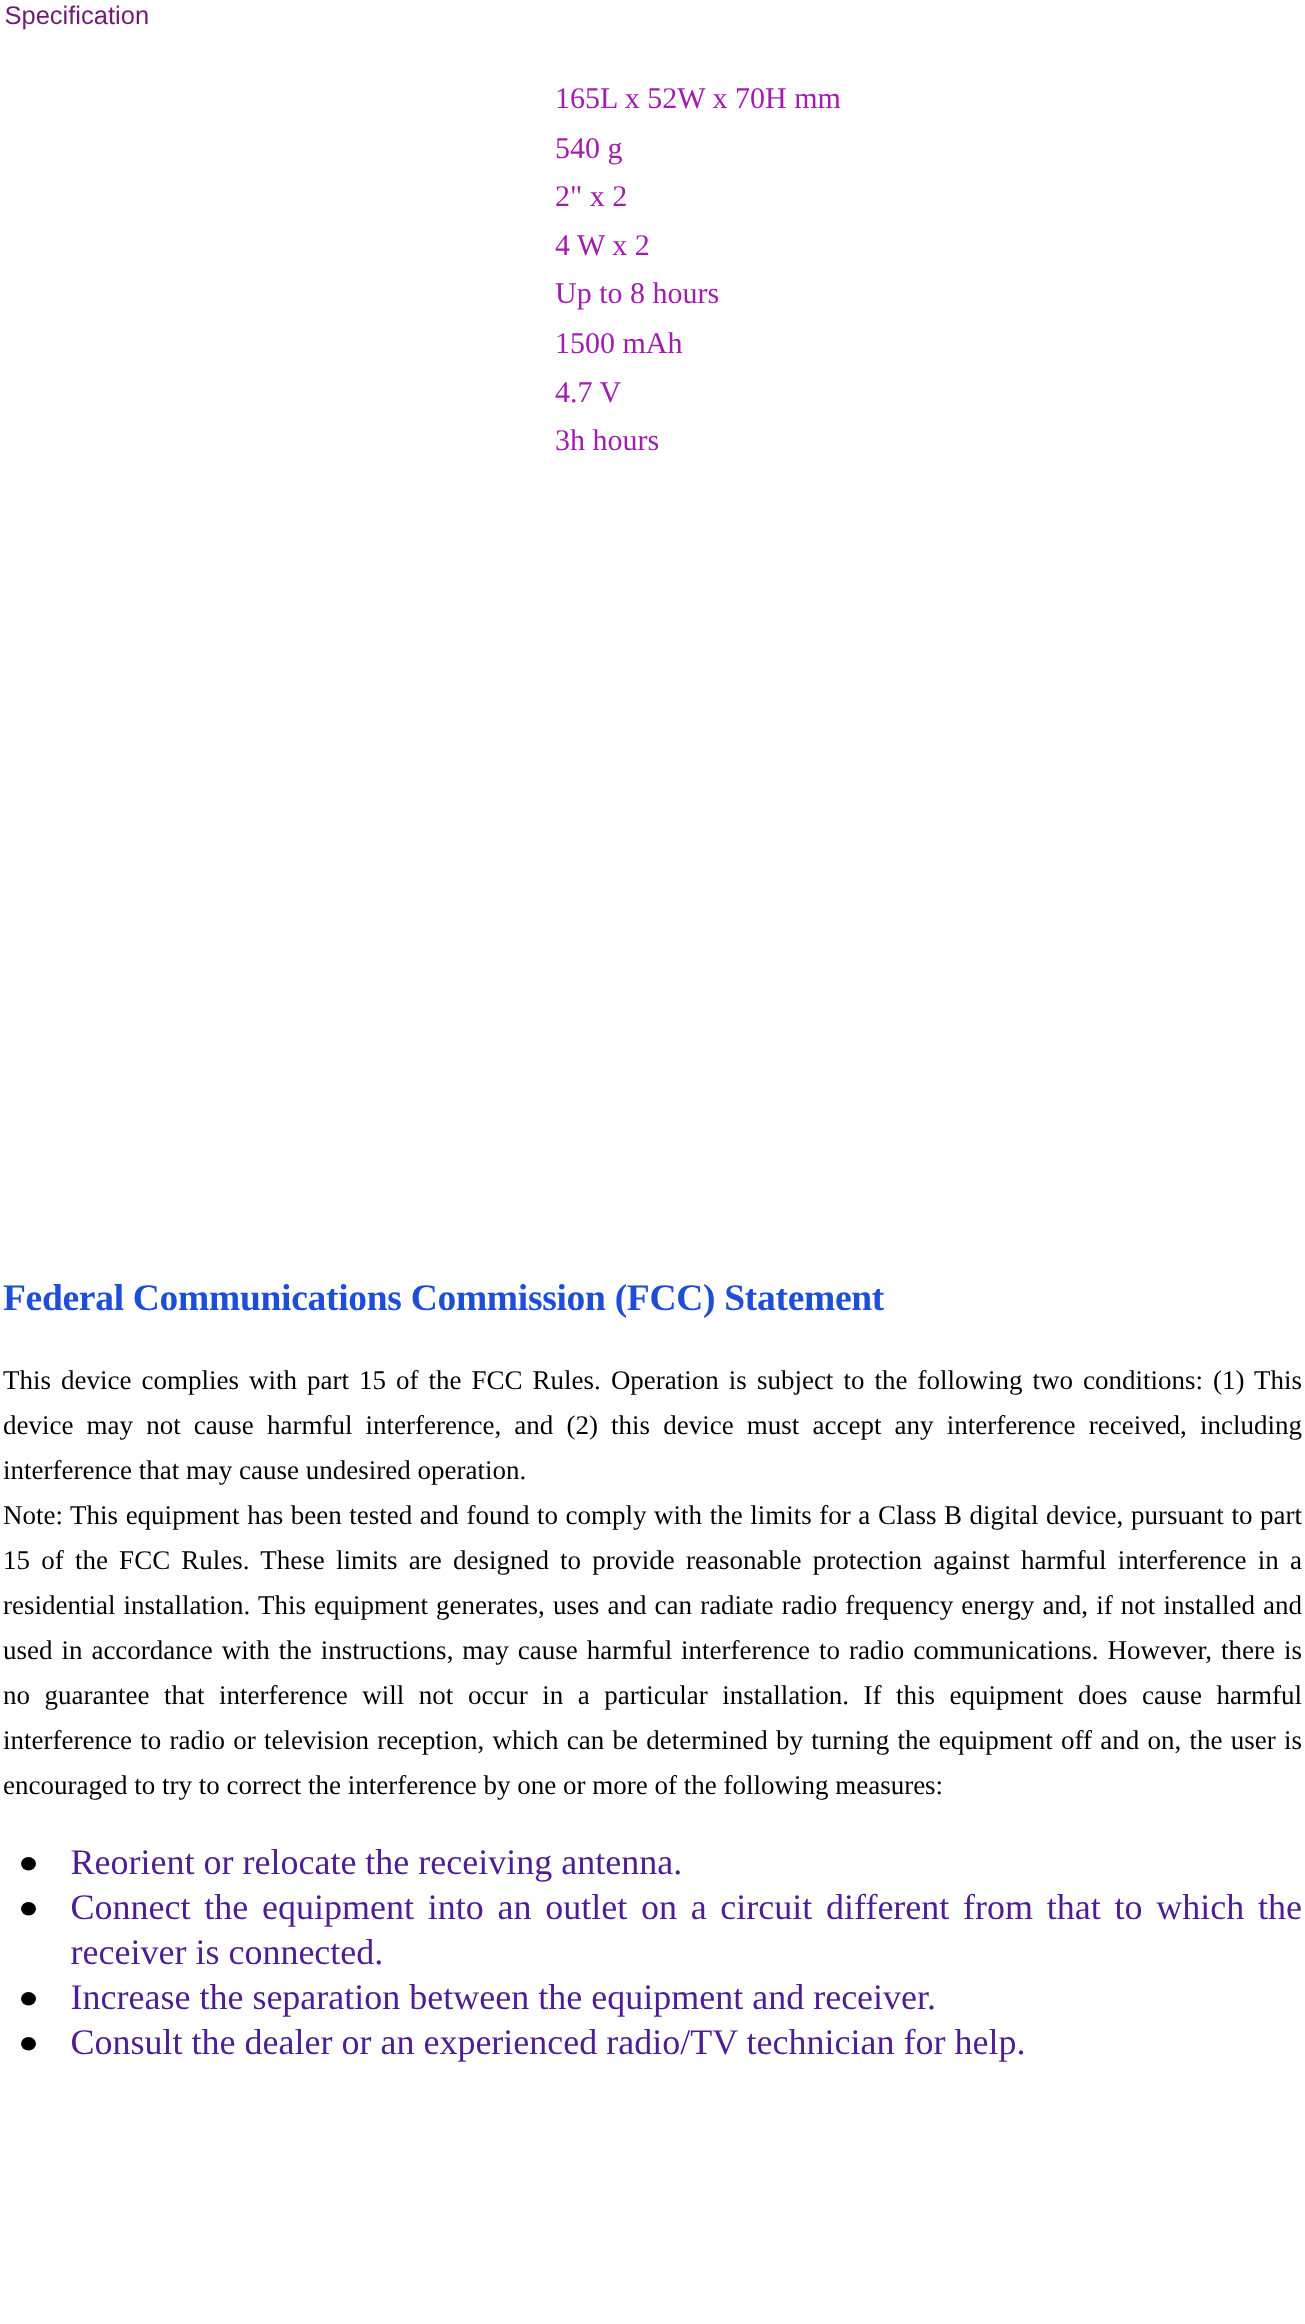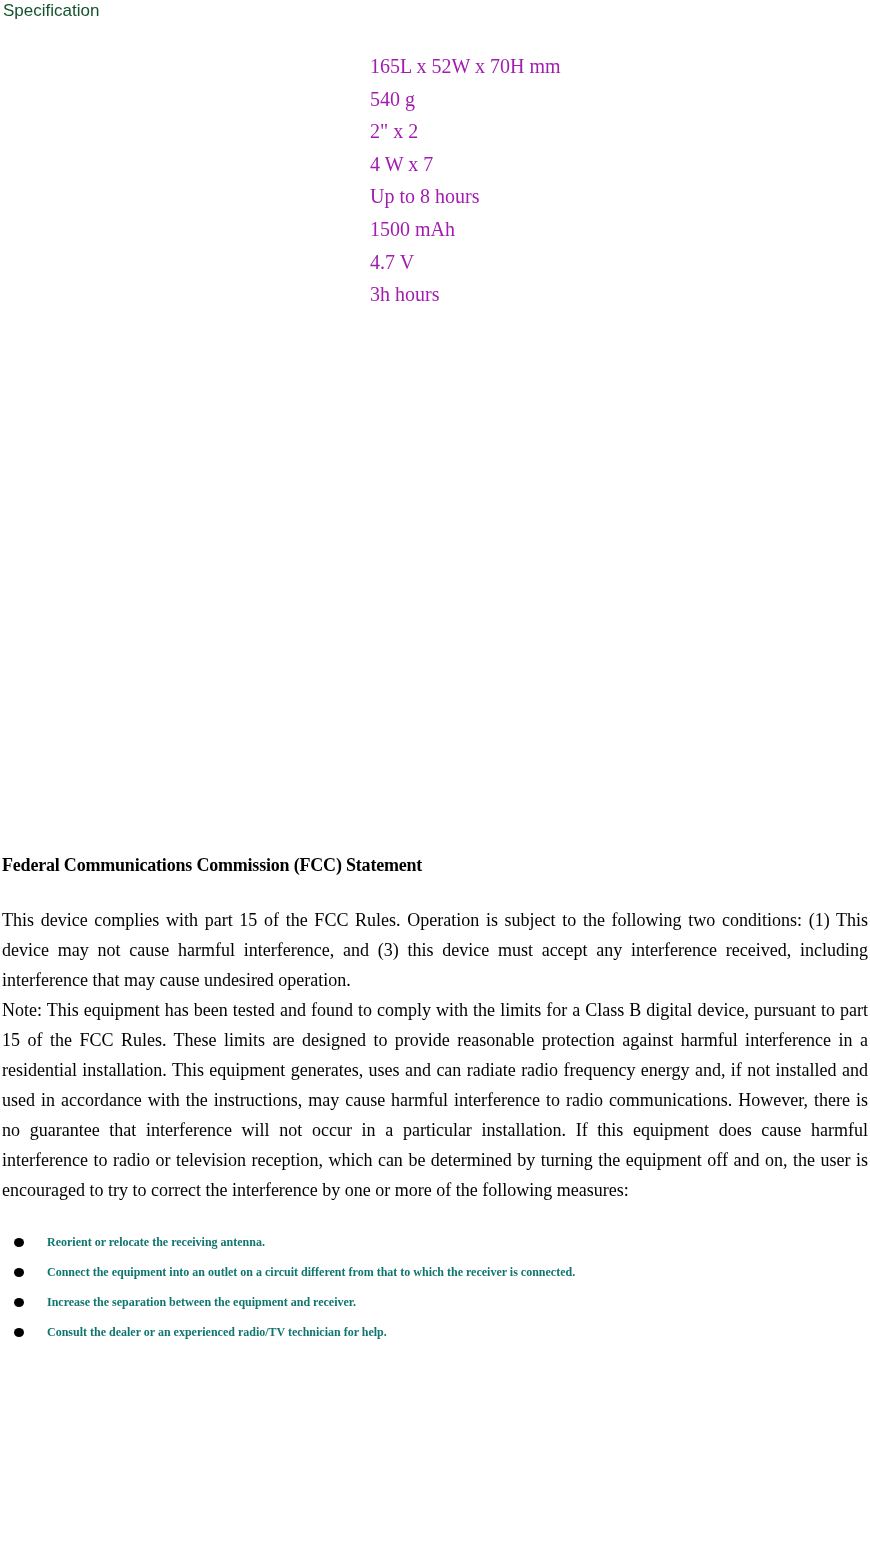--- a/index.html
+++ b/index.html
@@ -25,21 +25,21 @@
   }
 
   
   .doc-header {
     position: absolute;
     left: 3px;
     top: 0px;
     font-family: "Liberation Sans", "DejaVu Sans", sans-serif;
     font-size: 17px;
     line-height: 22px;
-    color: #14532d;
+    color: #701a75;
     white-space: nowrap;
   }
 
   
   .spec-block {
     position: absolute;
     left: 370px;
     top: 50px;
     width: 420px;
   }
@@ -54,24 +54,24 @@
   
   .fcc-section {
     position: absolute;
     left: 2px;
     top: 850px;
     width: 866px;
   }
   .fcc-heading {
     font-family: "Liberation Serif", "DejaVu Serif", serif;
     font-weight: bold;
-    font-size: 18px;
+    font-size: 25px;
     line-height: 31px;
     letter-spacing: -0.2px;
-    color: #000000;
+    color: #1d4ed8;
     margin: 0 0 14px 0;
     white-space: nowrap;
   }
 
   .body-para {
     font-family: "Liberation Serif", "DejaVu Serif", serif;
     font-size: 18px;
     line-height: 30px;
     text-align: justify;
     text-justify: inter-word;
@@ -84,26 +84,25 @@
   
   .bullet-list {
     margin: 22px 0 0 0;
     padding: 0;
     list-style: none;
   }
   .bullet-item {
     position: relative;
     padding-left: 45px;
     font-family: "Liberation Serif", "DejaVu Serif", serif;
-    font-size: 12px;
+    font-size: 24px;
     line-height: 30px;
     text-align: justify;
     text-justify: inter-word;
-    color: #0f766e;
-    font-weight: bold;
+    color: #4c1d95;
   }
   .bullet-marker {
     position: absolute;
     left: 12px;
     top: 11px;
     width: 10px;
     height: 9px;
     border-radius: 50%;
     background: #000000;
     display: block;
@@ -114,32 +113,32 @@
 <body>
 
 <div class="page">
 
   <div class="doc-header">Specification</div>
 
   <div class="spec-block">
     <div class="spec-line">165L x 52W x 70H mm</div>
     <div class="spec-line">540 g</div>
     <div class="spec-line">2" x 2</div>
-    <div class="spec-line">4 W x 7</div>
+    <div class="spec-line">4 W x 2</div>
     <div class="spec-line">Up to 8 hours</div>
     <div class="spec-line">1500 mAh</div>
     <div class="spec-line">4.7 V</div>
     <div class="spec-line">3h hours</div>
   </div>
 
   <div class="fcc-section">
 
     <h1 class="fcc-heading">Federal Communications Commission (FCC) Statement</h1>
 
-    <p class="body-para para-gap-1">This device complies with part 15 of the FCC Rules. Operation is subject to the following two conditions: (1) This device may not cause harmful interference, and (3) this device must accept any interference received, including interference that may cause undesired operation.</p>
+    <p class="body-para para-gap-1">This device complies with part 15 of the FCC Rules. Operation is subject to the following two conditions: (1) This device may not cause harmful interference, and (2) this device must accept any interference received, including interference that may cause undesired operation.</p>
 
     <p class="body-para para-gap-2">Note: This equipment has been tested and found to comply with the limits for a Class B digital device, pursuant to part 15 of the FCC Rules. These limits are designed to provide reasonable protection against harmful interference in a residential installation. This equipment generates, uses and can radiate radio frequency energy and, if not installed and used in accordance with the instructions, may cause harmful interference to radio communications. However, there is no guarantee that interference will not occur in a particular installation. If this equipment does cause harmful interference to radio or television reception, which can be determined by turning the equipment off and on, the user is encouraged to try to correct the interference by one or more of the following measures:</p>
 
     <ul class="bullet-list">
       <li class="bullet-item">
         <span class="bullet-marker"></span>
         <span class="bullet-text">Reorient or relocate the receiving antenna.</span>
       </li>
       <li class="bullet-item">
         <span class="bullet-marker"></span>

